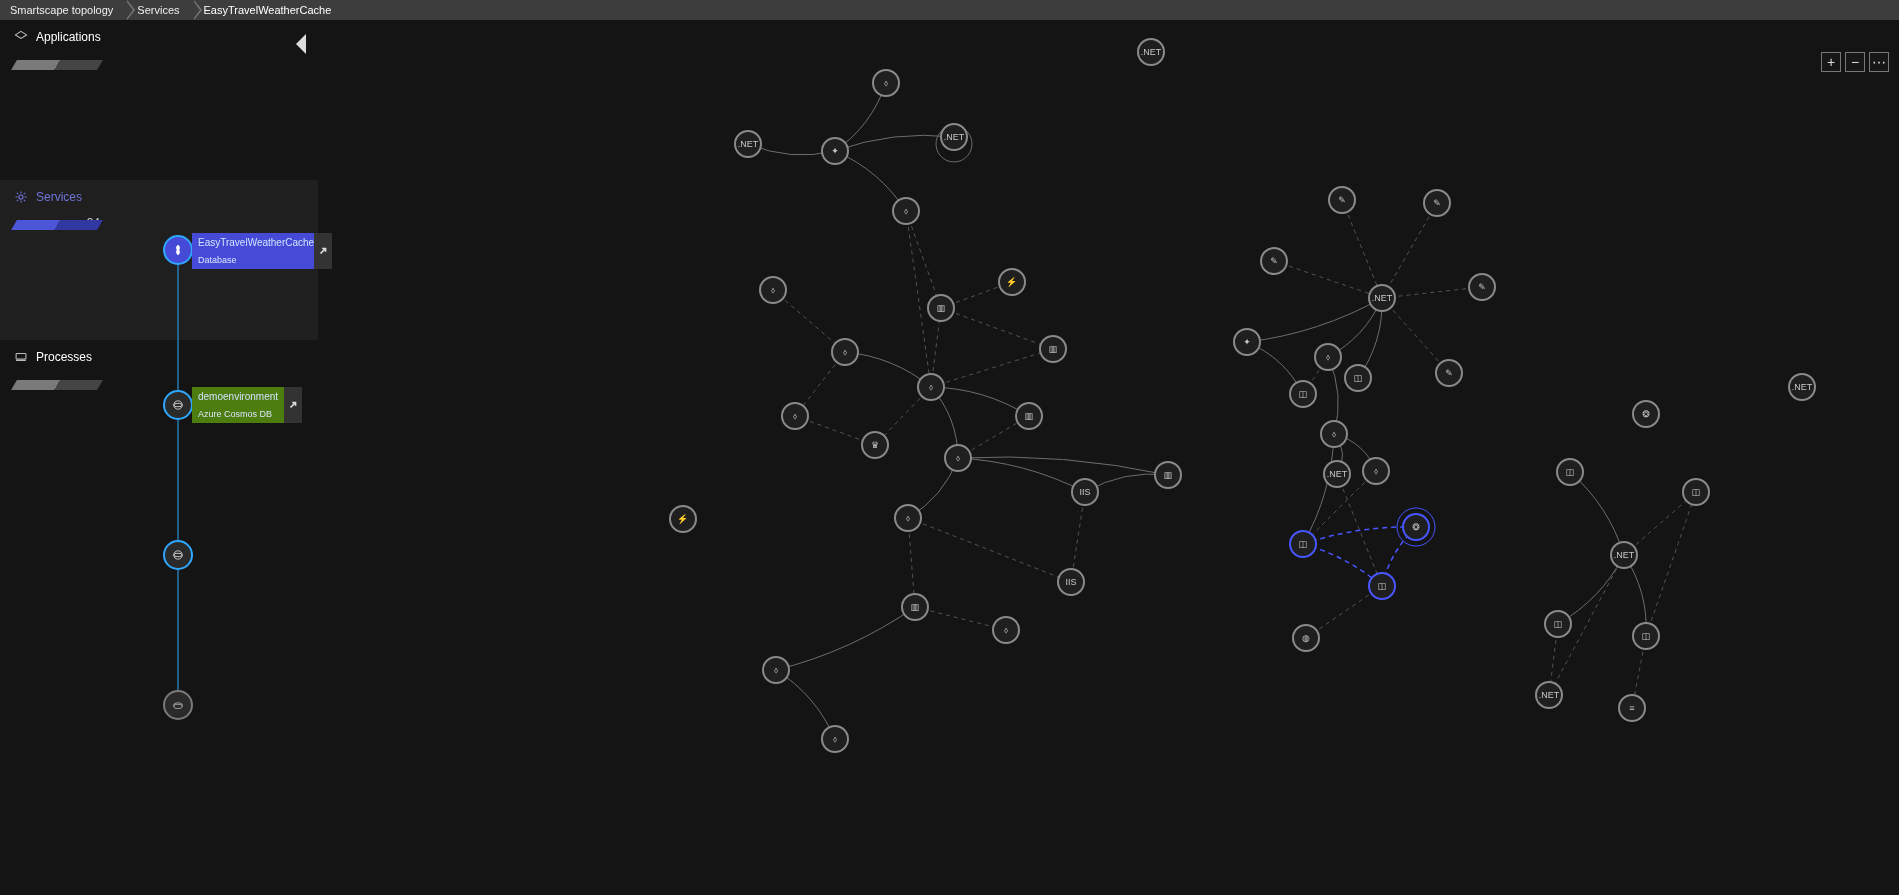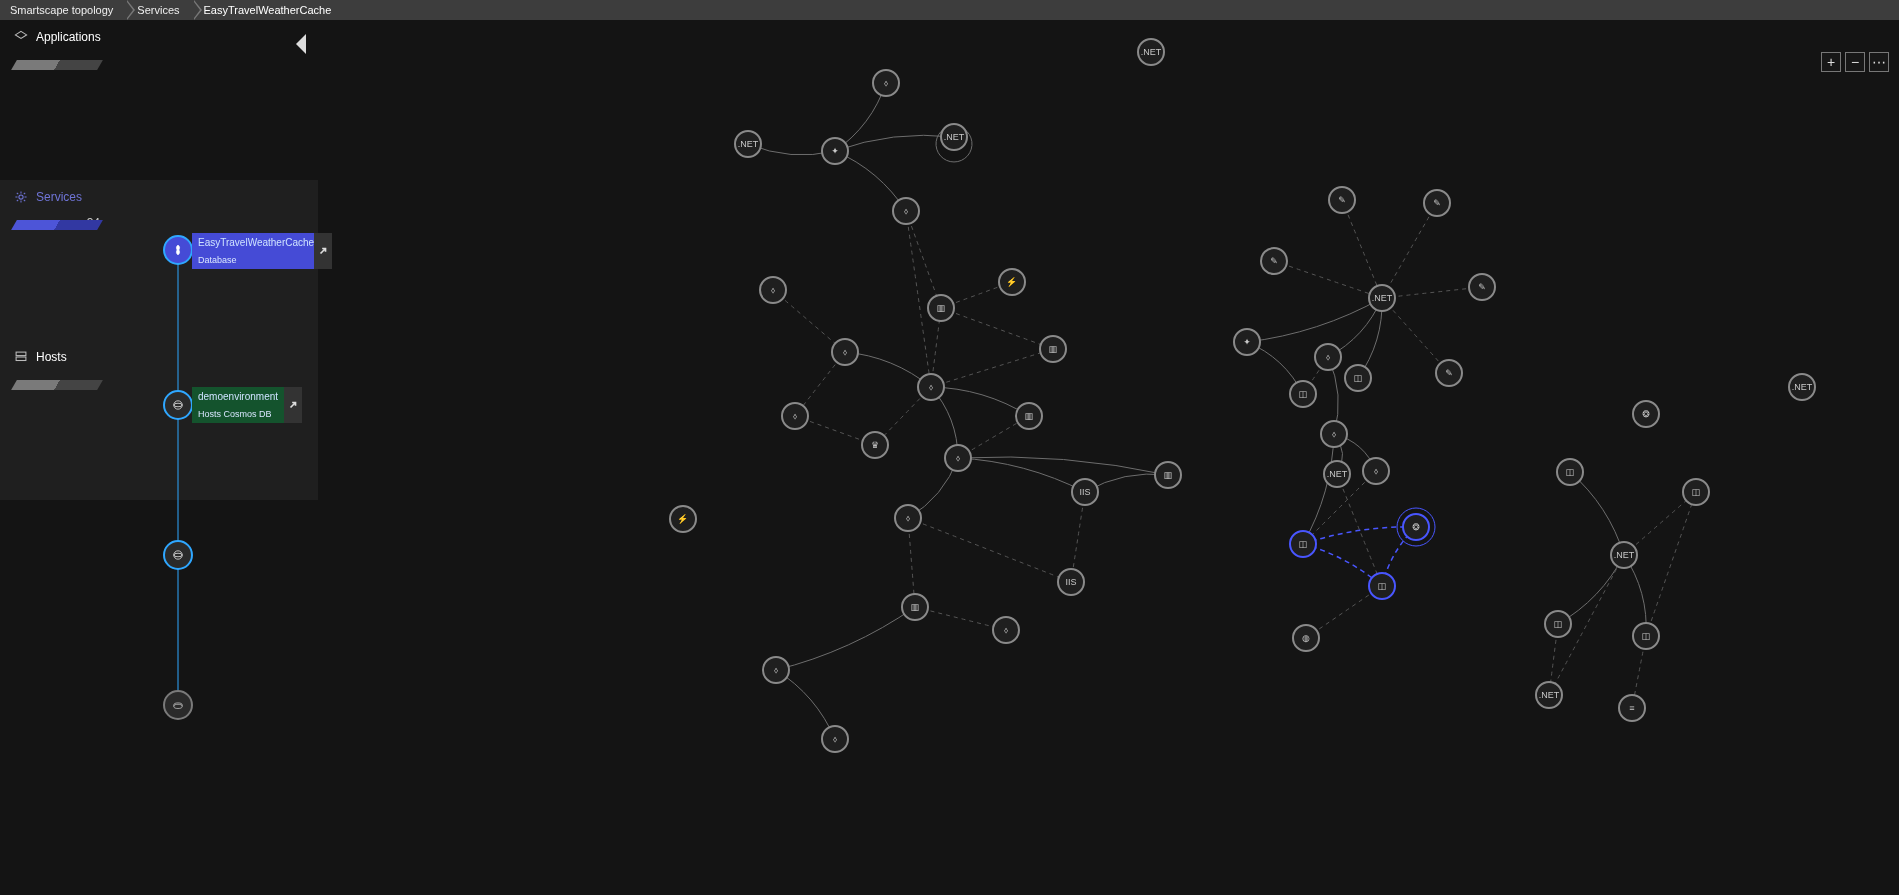--- a/index.html
+++ b/index.html
@@ -29,21 +29,21 @@
   
   .path{position:absolute;left:158px;top:0;width:160px;height:100%;pointer-events:none}
   .path svg{width:100%;height:100%}
   .ball{position:absolute;width:26px;height:26px;border-radius:50%;border:2px solid #2fa7ff;background:#2a2a2a;display:flex;align-items:center;justify-content:center;pointer-events:auto;cursor:pointer}
   .ball.fill{background:#454bd6;border-color:#2fa7ff}
   .ball.plain{border-color:#7a7a7a}
   .ball svg{width:14px;height:14px;stroke:#fff;fill:#fff}
   
   .chip{position:absolute;display:flex;align-items:stretch;font-size:10px;pointer-events:auto}
   .chip .body{background:#454bd6;padding:4px 6px;max-width:110px}
-  .chip.light .body{background:#14532d}
+  .chip.light .body{background:#4d7c0f}
   .chip .title{color:#cfe3ff}
   .chip .sub{color:#d9e6ff;font-size:9px;margin-top:7px}
   .chip .open{width:18px;background:#333;display:flex;align-items:center;justify-content:center;cursor:pointer}
   .chip .open svg{width:10px;height:10px;stroke:#ddd;fill:none;stroke-width:2}
   
   .canvas{position:absolute;left:318px;right:0;top:0;bottom:0}
   .canvas svg{width:100%;height:100%}
   .zoom{position:absolute;right:10px;top:32px;display:flex;gap:4px}
   .zoom button{width:20px;height:20px;background:#171717;border:1px solid #777;color:#ddd;display:flex;align-items:center;justify-content:center;cursor:pointer;font-size:14px}
   
@@ -91,29 +91,29 @@
             <svg viewBox="0 0 20 20">
               <circle cx="10" cy="10" r="3"></circle>
               <path d="M10 2v3M10 15v3M2 10h3M15 10h3M4 4l2 2M14 14l2 2M16 4l-2 2M6 14l-2 2"></path>
             </svg>
           </span>
           <span>Services</span>
         </h4>
       <div class="count">34</div>
       <div class="slash"></div>
     </div>
-    <div class="layer">
+    <div class="layer dim">
       <h4>
           <span class="ic">
             <svg viewBox="0 0 20 20">
-              <rect x="3" y="3" width="14" height="5"></rect>
-              <rect x="3" y="10" width="14" height="5"></rect>
+              <rect x="3" y="5" width="14" height="8" rx="1"></rect>
+              <path d="M3 15h14"></path>
             </svg>
           </span>
-          <span>Hosts</span>
+          <span>Processes</span>
         </h4>
       <div class="slash"></div>
     </div>
   </div>
 
   <div class="path">
     <svg>
         <line x1="20" y1="230" x2="20" y2="683" stroke="#2fa7ff" stroke-width="1"></line>
       </svg>
 
@@ -136,21 +136,21 @@
 
     <div class="ball" style="left:5px;top:370px">
       <svg viewBox="0 0 20 20">
           <circle cx="10" cy="10" r="6" fill="none" stroke="#fff"></circle>
           <ellipse cx="10" cy="10" rx="6" ry="2.5" fill="none" stroke="#fff"></ellipse>
         </svg>
     </div>
     <div class="chip light" style="left:34px;top:367px">
       <div class="body">
           <div class="title">demoenvironment</div>
-          <div class="sub">Hosts Cosmos DB</div>
+          <div class="sub">Azure Cosmos DB</div>
         </div>
       <div class="open">
           <svg viewBox="0 0 12 12">
             <path d="M3 9L9 3M5 3h4v4"></path>
           </svg>
         </div>
     </div>
 
     <div class="ball" style="left:5px;top:520px">
       <svg viewBox="0 0 20 20">

